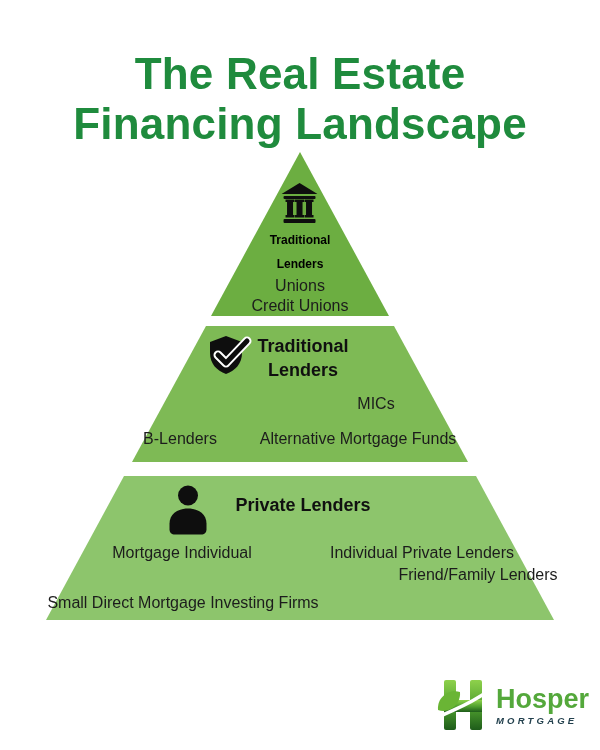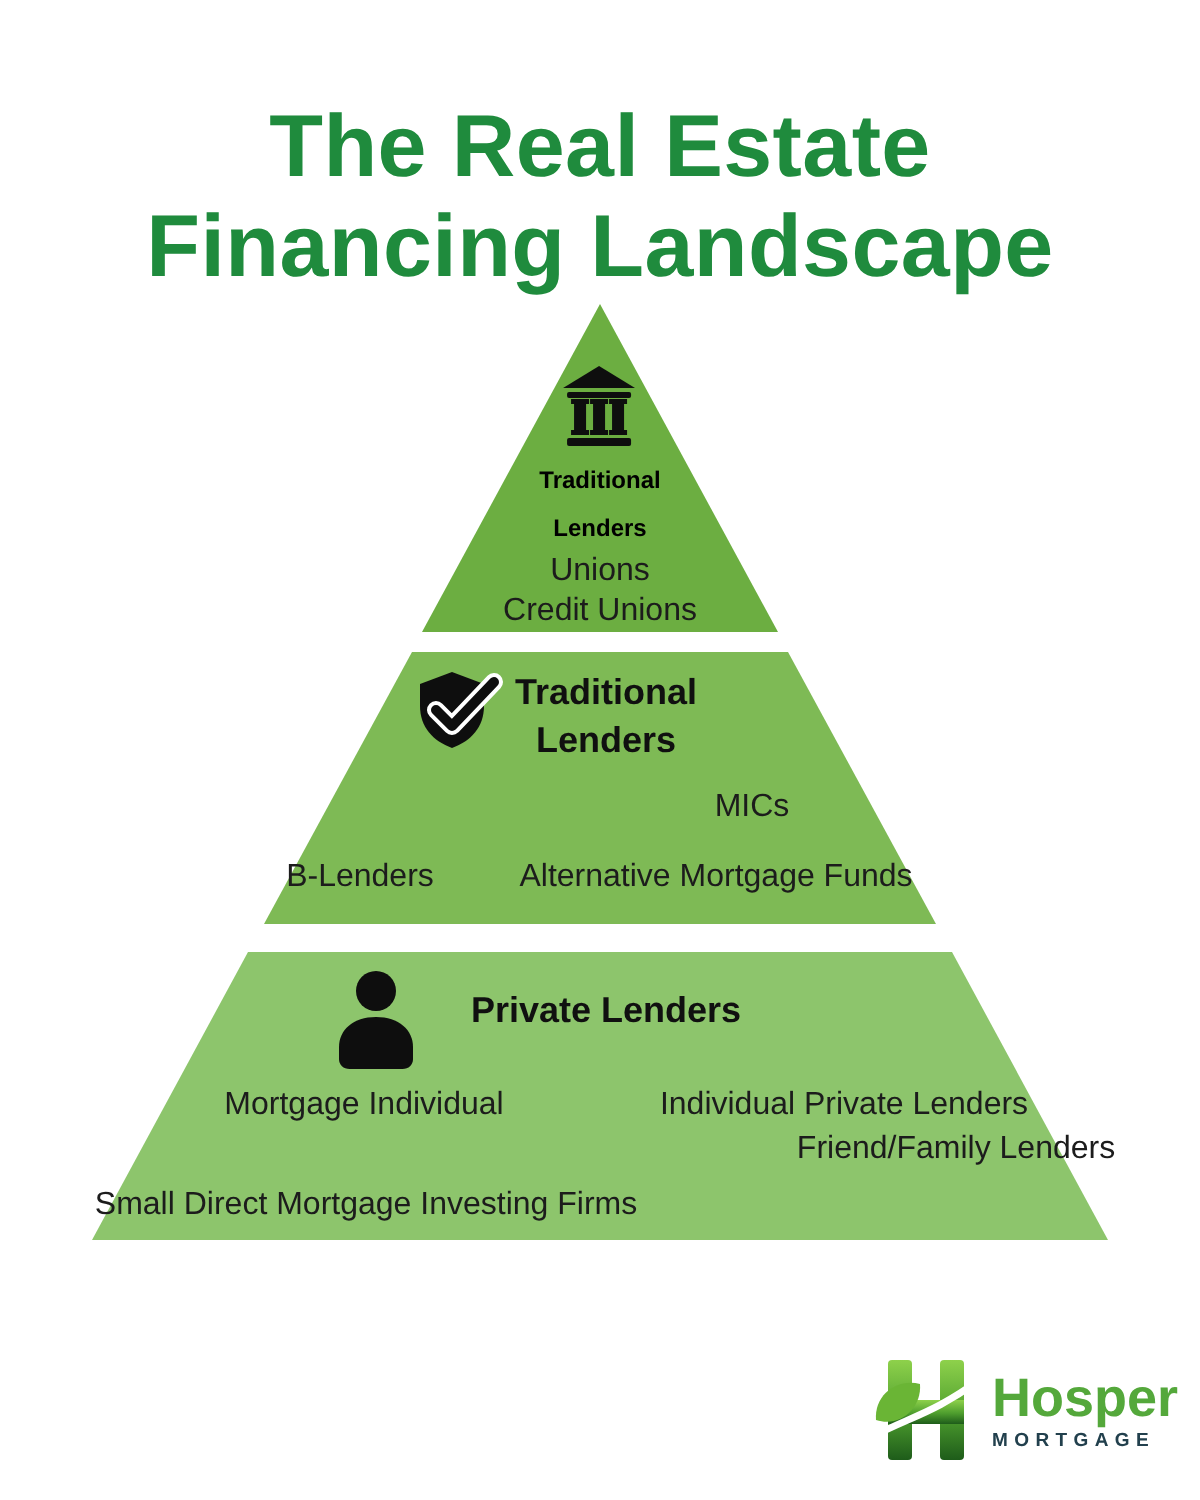--- a/index.html
+++ b/index.html
@@ -108,17 +108,17 @@
         </defs>
         <rect x="7" y="3" width="12" height="50" rx="2" fill="url(#hgrad)"></rect>
         <rect x="33" y="3" width="12" height="50" rx="2" fill="url(#hgrad)"></rect>
         <rect x="7" y="23" width="38" height="12" fill="url(#hgrad)"></rect>
         <path d="M1,33 C0,20 12,12 23,15 C24,27 13,37 1,33 Z" fill="#6ab535"></path>
         <path d="M-2,42 C16,32 30,30 54,12" stroke="#ffffff" stroke-width="3.5" fill="none"></path>
       </svg>
     </span>
     <div class="logo-text">
       <div class="logo-name" style="color: rgb(84, 168, 59);">Hosper</div>
-      <div class="logo-sub" style="color: rgb(34, 64, 77);">MORTGAGE</div>
+      <div class="logo-sub" style="color: rgb(34, 64, 77); font-style: italic;">MORTGAGE</div>
     </div>
   </div>
 
 </div>
 
 </body></html>

